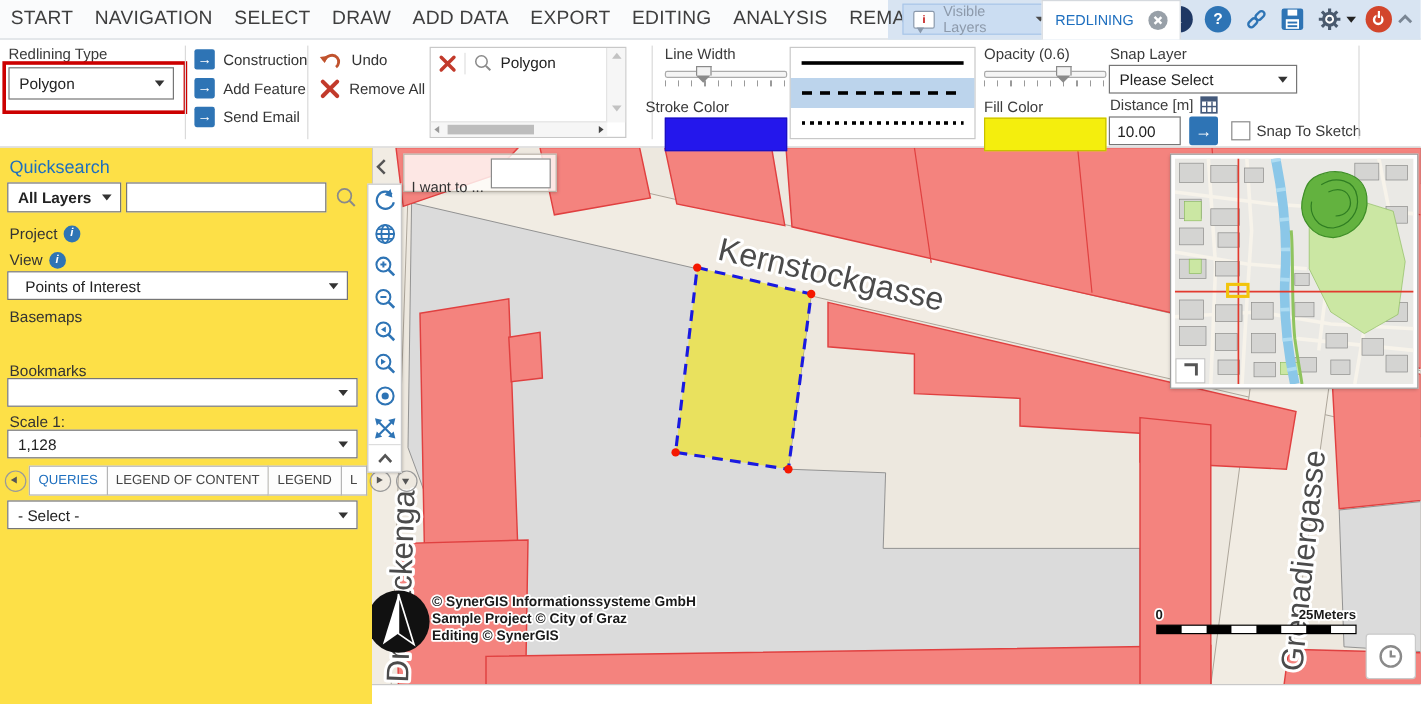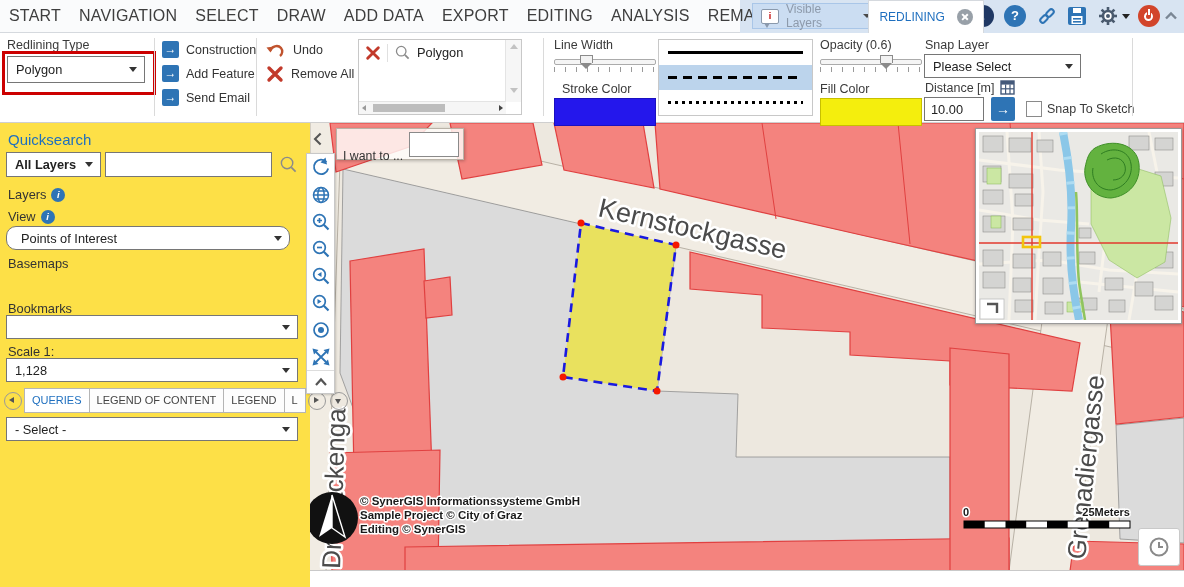--- a/index.html
+++ b/index.html
@@ -242,21 +242,21 @@
     </div>
   </div>
   <div class="divider" style="left:543px;"></div>
 
   <span class="rlabel" style="left:554px;top:5px;">Line Width</span>
   <div class="slider" style="left:554px;top:26px;">
     <div class="track"></div>
       <div class="ticks"></div>
     <div class="sthumb" style="left:26px;"></div>
   </div>
-  <span class="rlabel" style="left:562px;top:49px;">Stroke Color</span>
+  <span class="rlabel" style="left:538px;top:49px;">Stroke Color</span>
   <div class="swatch" style="left:554px;top:65px;background:#2417EC;border:1px solid #1A10C0;"></div>
 
   <div class="stylebox">
     <div class="ls-row">
         <div class="l-solid"></div>
       </div>
     <div class="ls-row sel">
         <div class="l-dash"></div>
       </div>
     <div class="ls-row">
@@ -298,28 +298,28 @@
   <div class="dd" style="left:6px;top:29px;width:95px;height:25px;font-weight:bold;">
     <span>All Layers</span>
     <span class="caret"></span>
   </div>
   <input class="sinput" style="left: 105px; top: 29px; width: 167px; height: 25px;">
   <svg class="abs" style="left:279px;top:32px;" width="19" height="19" viewBox="0 0 20 20">
     <circle cx="8.5" cy="8.5" r="6" fill="none" stroke="#8A8A8A" stroke-width="1.5"></circle>
     <line x1="13" y1="13" x2="17.5" y2="17.5" stroke="#8A8A8A" stroke-width="1.8"></line>
   </svg>
   <span class="slabel" style="left:8px;top:64px;">
-    <span>Layers</span>
+    <span>Project</span>
     <span class="infoi">i</span>
   </span>
   <span class="slabel" style="left:8px;top:86px;">
     <span>View</span>
     <span class="infoi">i</span>
   </span>
-  <div class="dd" style="left:6px;top:103px;width:284px;height:24px;padding-left:14px;border-radius:10px;">
+  <div class="dd" style="left:6px;top:103px;width:284px;height:24px;padding-left:14px;">
     <span>Points of Interest</span>
     <span class="caret"></span>
   </div>
   <span class="slabel" style="left:8px;top:133px;">Basemaps</span>
   <span class="slabel" style="left:8px;top:178px;">Bookmarks</span>
   <div class="dd" style="left:6px;top:192px;width:292px;height:24px;">
     <span></span>
     <span class="caret"></span>
   </div>
   <span class="slabel" style="left:8px;top:221px;">Scale 1:</span>

